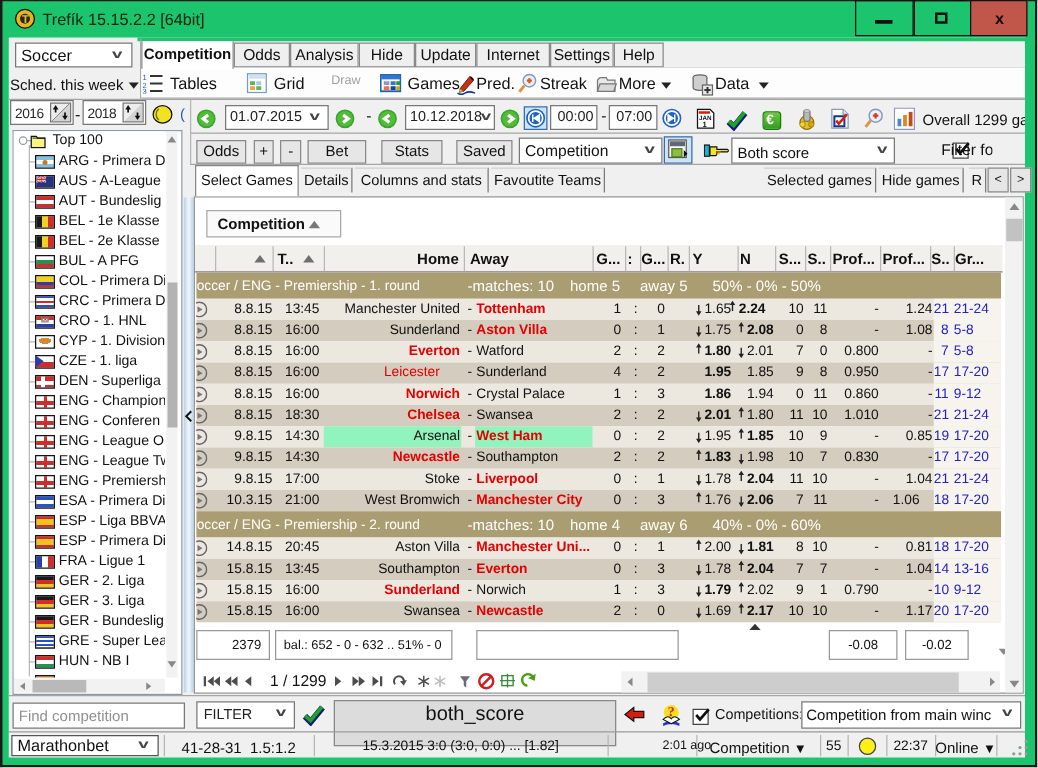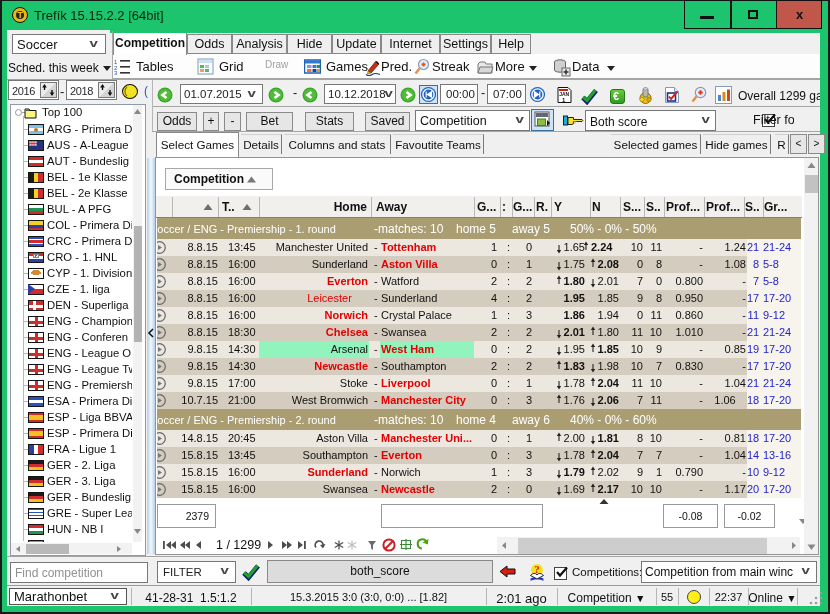--- a/index.html
+++ b/index.html
@@ -666,21 +666,21 @@
       <div class="ab txt" style="left:507px;width:39px;top:159px;text-align:right;color:#111">-</div>
       <div class="ab txt" style="left:547px;width:42px;top:159px;text-align:right;color:#111">1.04</div>
       <div class="ab txt" style="left:590px;width:12px;top:159px;text-align:right;color:#2222cc">21</div>
       <div class="ab txt" style="left:606px;top:159px;color:#2222cc">21-24</div>
 <div class="ab" style="left:0;top:174px;width:644px;height:17px;background:#d4ccbe"></div>
       <div class="ab" style="left:590px;top:174px;width:54px;height:17px;background:#f7f4ee"></div>
       <svg class="ab" style="left:-4px;top:176px" width="13" height="13">
         <circle cx="6.5" cy="6.5" r="5.8" fill="none" stroke="#666" stroke-width="1.2"></circle>
         <path d="M5,4 L9,6.5 L5,9" fill="#777"></path>
       </svg>
-      <div class="ab txt" style="left:15px;width:46px;top:176px;text-align:right;color:#111">10.7.15</div>
+      <div class="ab txt" style="left:15px;width:46px;top:176px;text-align:right;color:#111">10.3.15</div>
       <div class="ab txt" style="left:71px;top:176px;color:#111">21:00</div>
       <div class="ab txt" style="left:102px;width:109px;top:176px;text-align:right;color:#111">West Bromwich</div>
       <div class="ab txt" style="left:217px;top:176px;color:#111">-</div>
       <div class="ab txt" style="left:224px;width:92px;top:176px;overflow:hidden;font-weight:bold;color:#e30000">Manchester City</div>
       <div class="ab txt" style="left:317px;width:23px;top:176px;text-align:right;color:#111">0</div>
       <div class="ab txt" style="left:350px;top:176px;color:#111">:</div>
       <div class="ab txt" style="left:354px;width:21px;top:176px;text-align:right;color:#111">3</div>
       <div class="ab txt" style="left:385px;width:43px;top:176px;text-align:right;color:#111"><svg width="6" height="9" style="position:relative;top:-1.5px;margin-right:2px">
           <path d="M3,9 V2.5" stroke="#222" stroke-width="1.1"></path>
           <path d="M0.8,4 L3,0.5 L5.2,4 Z" fill="#222"></path>
@@ -811,20 +811,21 @@
       <div class="ab txt" style="left:487px;width:18px;top:265px;text-align:right;color:#111">10</div>
       <div class="ab txt" style="left:507px;width:39px;top:265px;text-align:right;color:#111">-</div>
       <div class="ab txt" style="left:547px;width:42px;top:265px;text-align:right;color:#111">1.17</div>
       <div class="ab txt" style="left:590px;width:12px;top:265px;text-align:right;color:#2222cc">20</div>
       <div class="ab txt" style="left:606px;top:265px;color:#2222cc">17-20</div>
 </div>
 <svg class="ab" style="left:599px;top:498px" width="10" height="7">
       <path d="M5,1 L9.5,6 H0.5 Z" fill="#333"></path>
     </svg>
 <div class="ab" style="left:157px;top:504px;width:59px;height:24px;background:#fff;border:1px solid #999;font-size:10.5px;color:#111;line-height:22px;white-space:nowrap;overflow:hidden;text-align:right;padding-right:6px;">2379</div>
+<div class="ab" style="left:220px;top:504px;width:142px;height:24px;background:#fff;border:1px solid #999;font-size:10.5px;color:#111;line-height:22px;white-space:nowrap;overflow:hidden;padding-left:6px;"><span style="font-size:10.2px">bal.: 652 - 0 - 632 .. 51% - 0</span></div>
 <div class="ab" style="left:381px;top:504px;width:162px;height:24px;background:#fff;border:1px solid #999;font-size:10.5px;color:#111;line-height:22px;white-space:nowrap;overflow:hidden;padding-left:6px;"></div>
 <div class="ab" style="left:663px;top:504px;width:55px;height:24px;background:#fff;border:1px solid #999;font-size:10.5px;color:#111;line-height:22px;white-space:nowrap;overflow:hidden;text-align:center;">-0.08</div>
 <div class="ab" style="left:724px;top:504px;width:51px;height:24px;background:#fff;border:1px solid #999;font-size:10.5px;color:#111;line-height:22px;white-space:nowrap;overflow:hidden;text-align:center;">-0.02</div>
 <svg class="ab" style="left:797px;top:516px" width="12" height="10">
       <path d="M2,3 L6,8 L10,3 Z" fill="#888"></path>
     </svg>
 <svg class="ab" style="left:160px;top:537px" width="120" height="16">
 <g fill="#4d4d4d">
         <rect x="3" y="4" width="1.8" height="8"></rect>
         <path d="M11,4 L6,8 L11,12 Z"></path>
@@ -878,21 +879,21 @@
 <div class="hsep" style="left:7px;top:556px;width:813px"></div>
 <div class="cb" style="left:10px;top:562px;width:138px;height:21px"></div>
 <div class="ab txt" style="left:15px;top:566px;font-size:12px;color:#909090">Find competition</div>
 <div class="cb" style="left:157px;top:561px;width:79px;height:22px"></div>
 <div class="ab txt" style="left:163px;top:566px;font-size:11.5px;color:#222">FILTER</div>
 <div class="vee" style="left:222px;top:565px">v</div>
 <svg class="ab" style="left:241px;top:563px" width="19" height="18">
       <path d="M3,10 L7.5,14.5 L17,3" stroke="#181878" stroke-width="5" fill="none"></path>
       <path d="M3,9.5 L7.5,13.5 L16.5,2.5" stroke="#1ca426" stroke-width="3" fill="none"></path>
     </svg>
-<div class="ab" style="left:267px;top:560px;width:226px;height:23px;background:#dcdcdc;border:1px solid #888;text-align:center;line-height:21px;font-size:12px;color:#111">both_score</div>
+<div class="ab" style="left:267px;top:560px;width:226px;height:37px;background:#dcdcdc;border:1px solid #888;text-align:center;line-height:21px;font-size:16px;color:#111">both_score</div>
 <svg class="ab" style="left:499px;top:564px" width="18" height="15">
       <path d="M1,7.5 L8,2 v3 h8 v5 h-8 v3 Z" fill="#d81c10" stroke="#111" stroke-width="1"></path>
     </svg>
 <svg class="ab" style="left:528px;top:562px" width="18" height="20">
       <circle cx="9" cy="8" r="6" fill="#f8e020"></circle>
       <path d="M2.5,16.5 q6.5,-3.5 13,0 l0,2.2 q-6.5,-3 -13,0 Z" fill="#2038d8"></path>
       <path d="M9,17 L2.5,13.5 q4,-4 6.5,-0.5 q2.5,-3.5 6.5,0.5 Z" fill="#fff" stroke="#111" stroke-width="0.9"></path>
       <text x="6.2" y="11" font-size="11" font-weight="bold" fill="#d81c10" font-family="Liberation Serif">?</text>
     </svg>
 <div class="ab" style="left:554px;top:567px;width:13px;height:13px;background:#fff;border:1.5px solid #444"></div>
@@ -911,21 +912,21 @@
 <div class="ab" style="left:251px;top:588px;width:1px;height:17px;background:#b5b5b5"></div>
 <div class="ab" style="left:486px;top:588px;width:1px;height:17px;background:#b5b5b5"></div>
 <div class="ab" style="left:557px;top:588px;width:1px;height:17px;background:#b5b5b5"></div>
 <div class="ab" style="left:656px;top:588px;width:1px;height:17px;background:#b5b5b5"></div>
 <div class="ab" style="left:678px;top:588px;width:1px;height:17px;background:#b5b5b5"></div>
 <div class="ab" style="left:709px;top:588px;width:1px;height:17px;background:#b5b5b5"></div>
 <div class="ab" style="left:748px;top:588px;width:1px;height:17px;background:#b5b5b5"></div>
 <div class="ab" style="left:797px;top:588px;width:1px;height:17px;background:#b5b5b5"></div>
 <div class="ab txt" style="left:131px;top:591px;width:120px;text-align:center;font-size:12px;color:#111">41-28-31&nbsp; 1.5:1.2</div>
 <div class="ab txt" style="left:251px;top:591px;width:235px;text-align:center;font-size:11px;color:#111">15.3.2015 3:0 (3:0, 0:0) ... [1.82]</div>
-<div class="ab txt" style="left:486px;top:591px;width:71px;text-align:center;font-size:13px;color:#111">2:01 ago</div>
+<div class="ab txt" style="left:514px;top:591px;width:71px;text-align:center;font-size:10px;color:#111">2:01 ago</div>
 <div class="ab txt" style="left:557px;top:591px;width:99px;text-align:center;font-size:12px;color:#111">Competition <span style="font-size:10.5px">▼</span></div>
 <div class="ab txt" style="left:656px;top:591px;width:22px;text-align:center;font-size:11px;color:#111">55</div>
 <div class="ab" style="left:687px;top:590px;width:14px;height:14px;border-radius:50%;background:#ffee18;border:1.2px solid #444"></div>
 <div class="ab txt" style="left:709px;top:591px;width:39px;text-align:center;font-size:11px;color:#111">22:37</div>
 <div class="ab txt" style="left:748px;top:591px;width:49px;text-align:center;font-size:12px;color:#111">Online <span style="font-size:10.5px">▼</span></div>
 <svg class="ab" style="left:808px;top:590px" width="16" height="15">
       <g fill="#9a9a9a">
         <circle cx="13" cy="3" r="1.3"></circle>
         <circle cx="13" cy="8" r="1.3"></circle>
         <circle cx="13" cy="13" r="1.3"></circle>

